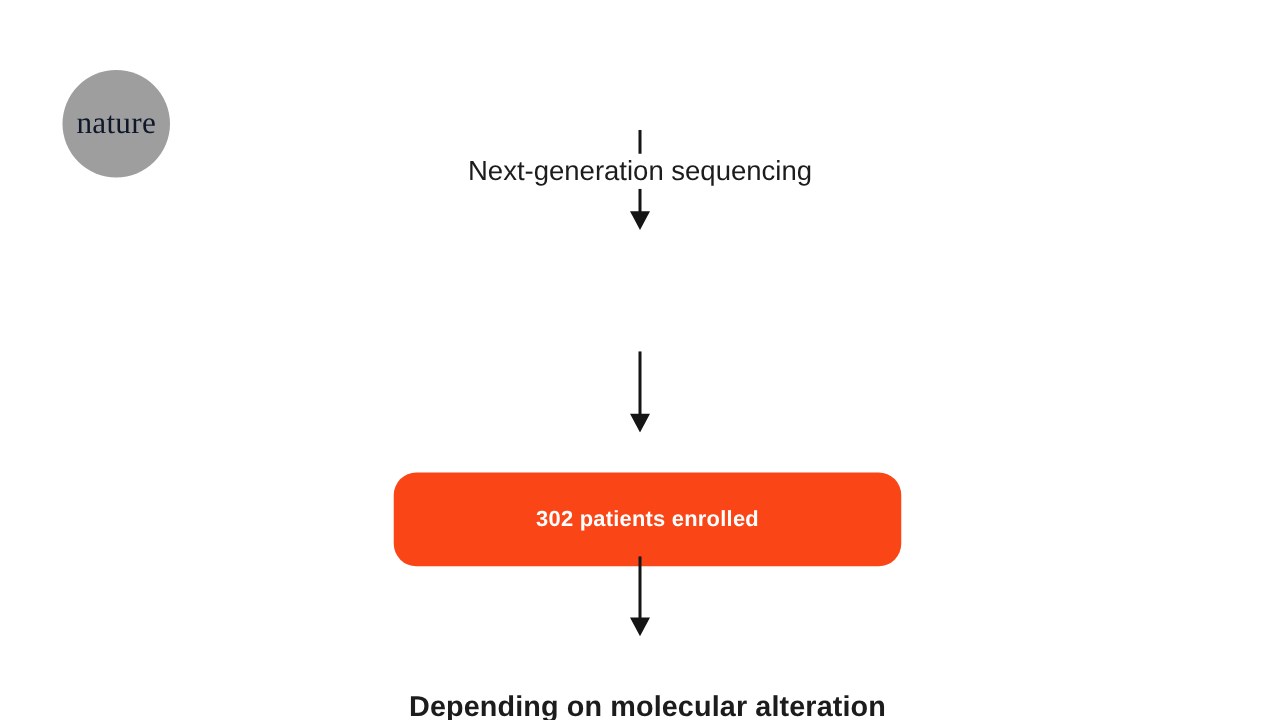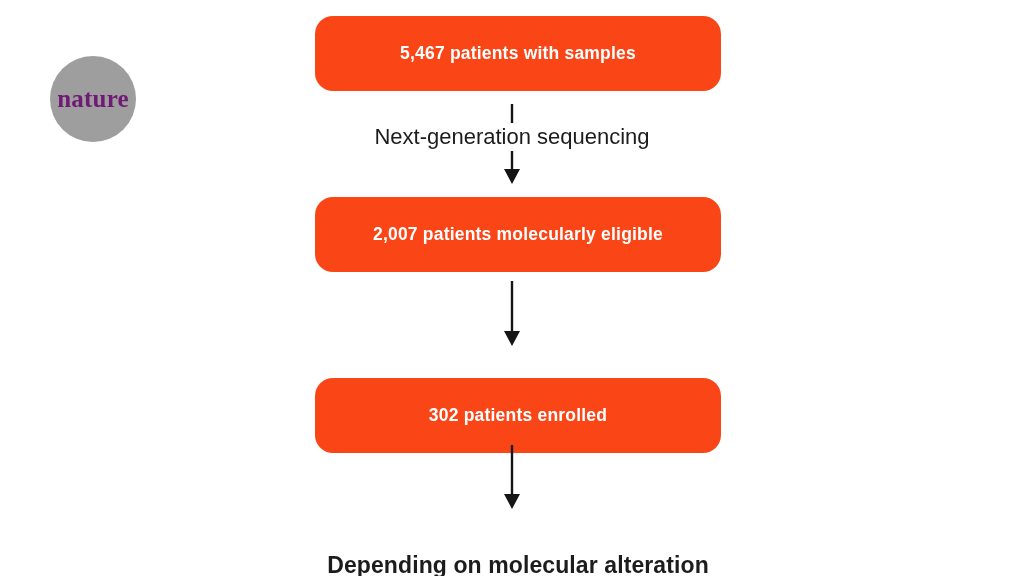--- a/index.html
+++ b/index.html
@@ -18,24 +18,23 @@
   .logo-circle{
     position:absolute;
     left:50px; top:56px;
     width:86px; height:86px;
     border-radius:50%;
     background:var(--logo-gray,#9e9e9e);
     display:flex;align-items:center;justify-content:center;
   }
   .logo-text{
     font-family:"Liberation Serif", serif;
-    color:#701a75;
+    color:#0f172a;
     font-size:25px;
     letter-spacing:0.2px;
-    font-weight:bold;
   }
   
   .flow-box{
     position:absolute;
     left:315px;
     width:406px;
     height:75px;
     background:var(--accent-orange,#fa4517);
     border-radius:18px;
     display:flex;align-items:center;justify-content:center;
@@ -85,38 +84,32 @@
 </style>
 </head>
 <body>
 
 <div class="stage">
 
   <div class="logo-circle">
     <span class="logo-text">nature</span>
   </div>
 
-  <div class="flow-box" id="box-1">
-    <span class="box-label">5,467 patients with samples</span>
-  </div>
 
   <div class="connector" id="connector-1">
     <svg width="22" height="21" viewBox="0 0 22 21">
       <line x1="11" y1="1" x2="11" y2="20" stroke="currentColor" stroke-width="2.4"></line>
     </svg>
     <div class="connector-label">Next-generation sequencing</div>
     <svg width="22" height="33" viewBox="0 0 22 33">
       <line x1="11" y1="0" x2="11" y2="20" stroke="currentColor" stroke-width="2.4"></line>
       <polygon points="3,18 19,18 11,33" fill="currentColor"></polygon>
     </svg>
   </div>
 
-  <div class="flow-box" id="box-2">
-    <span class="box-label">2,007 patients molecularly eligible</span>
-  </div>
 
   <div class="connector" id="connector-2">
     <svg width="22" height="65" viewBox="0 0 22 65">
       <line x1="11" y1="0" x2="11" y2="52" stroke="currentColor" stroke-width="2.4"></line>
       <polygon points="3,50 19,50 11,65" fill="currentColor"></polygon>
     </svg>
   </div>
 
   <div class="flow-box" id="box-3">
     <span class="box-label">302 patients enrolled</span>

